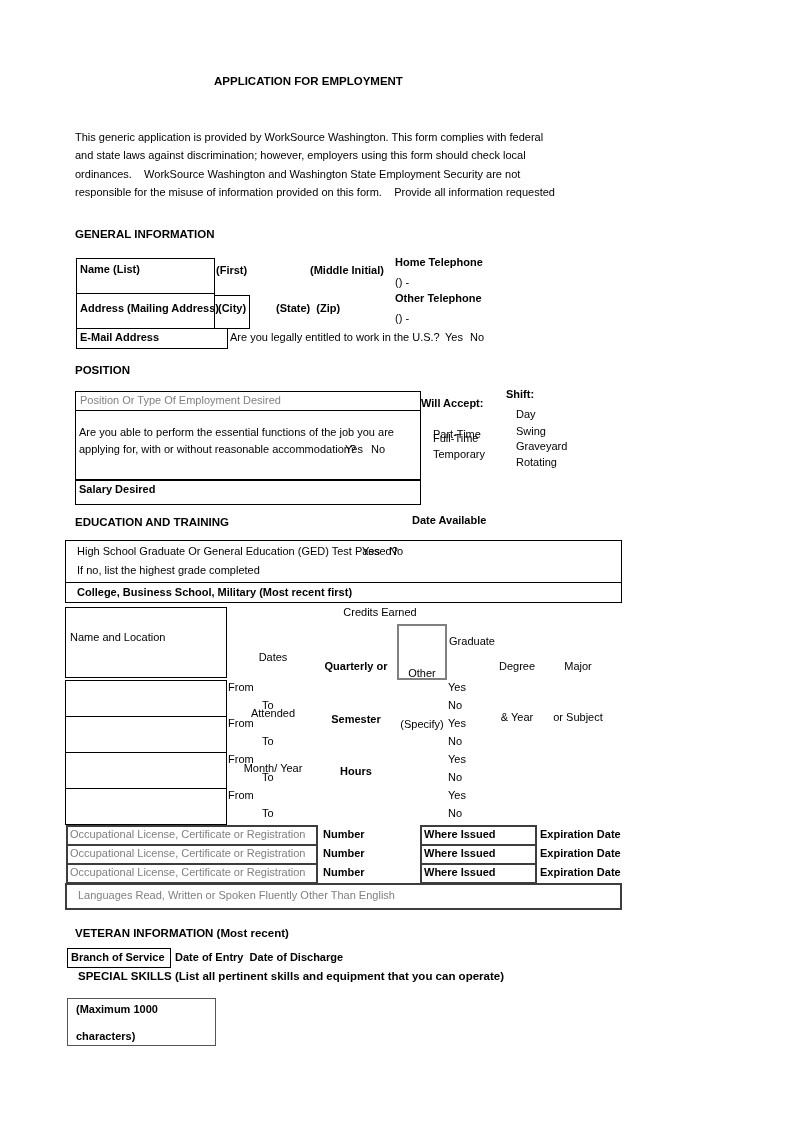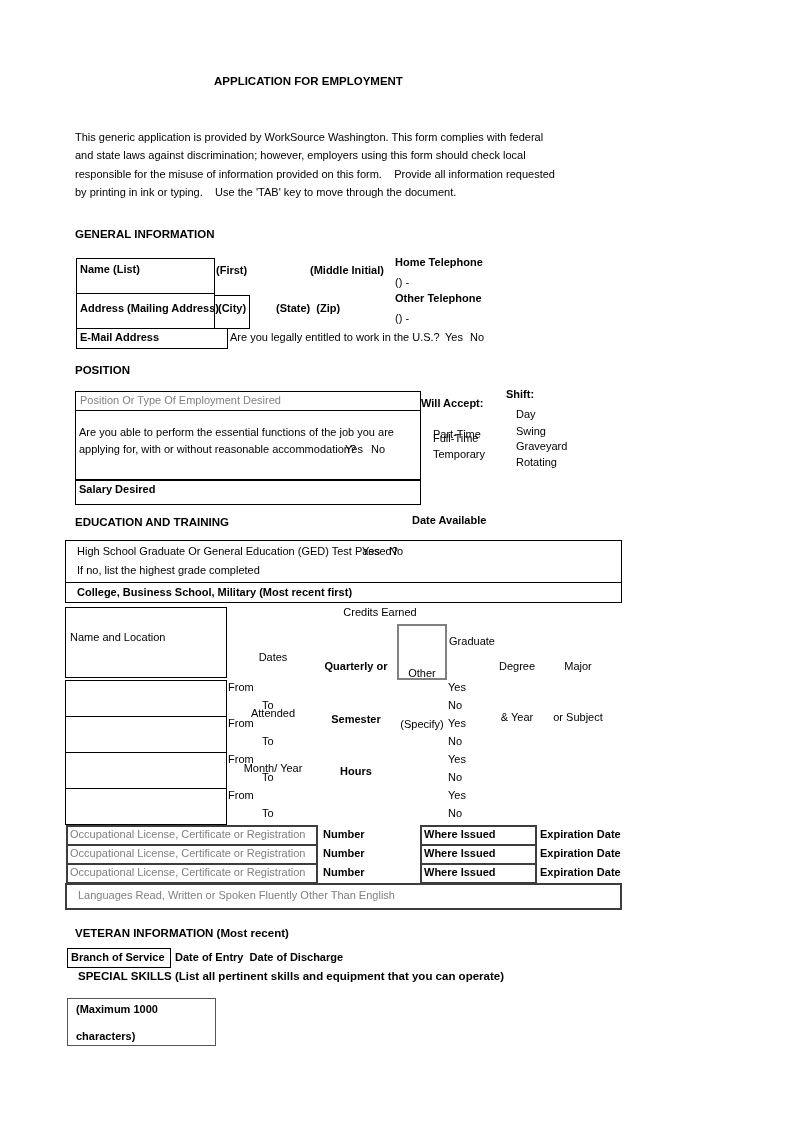--- a/index.html
+++ b/index.html
@@ -18,22 +18,22 @@
 </head>
 <body>
 
 <div class="page">
 
   <div class="t h" style="left:214px;top:75px;">APPLICATION FOR EMPLOYMENT</div>
 
   <div class="intro" style="position:absolute;left:75px;top:128px;">
     <div>This generic application is provided by WorkSource Washington. This form complies with federal</div>
     <div>and state laws against discrimination; however, employers using this form should check local</div>
+    <div>ordinances.    WorkSource Washington and Washington State Employment Security are not</div>
     <div>responsible for the misuse of information provided on this form.    Provide all information requested</div>
-    <div>by printing in ink or typing.    Use the 'TAB' key to move through the document.</div>
   </div>
 
   <div class="t h" style="left:75px;top:228px;text-align:center;">GENERAL INFORMATION</div>
 
   <div class="box" style="left:76px;top:258px;width:139px;height:36px;"></div>
   <div class="t b" style="left:80px;top:263px;">Name (List)</div>
   <div class="t b" style="left:216px;top:264px;">(First)</div>
   <div class="t b" style="left:310px;top:264px;">(Middle Initial)</div>
   <div class="t b" style="left:395px;top:256px;">Home Telephone</div>
   <div class="t" style="left:395px;top:276px;">() -</div>

